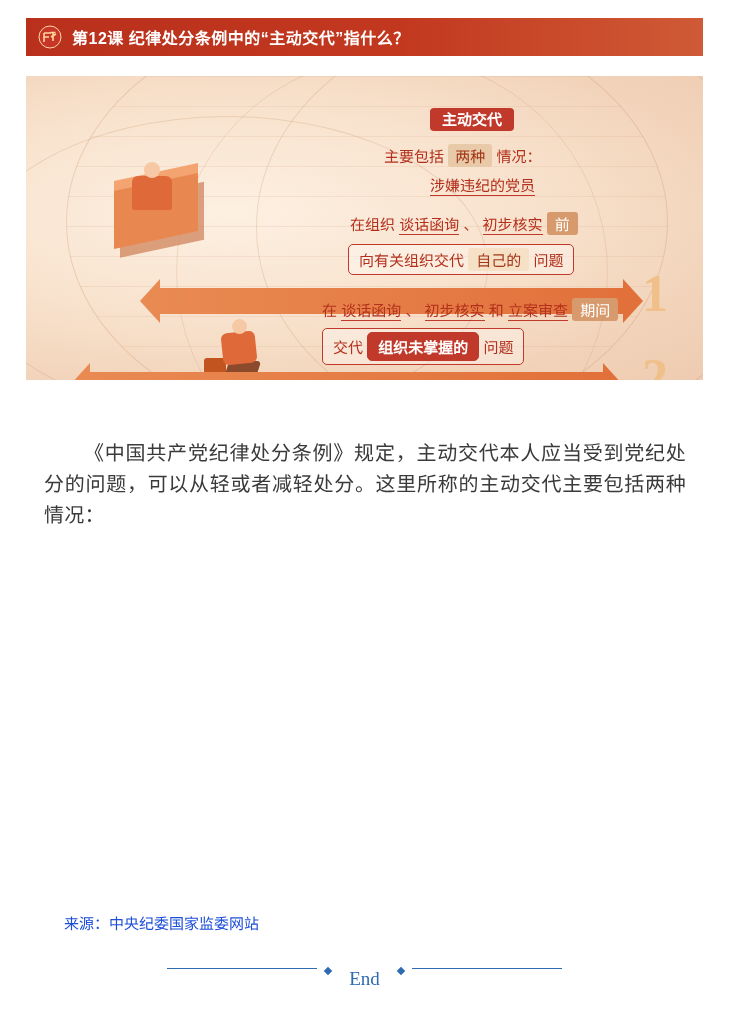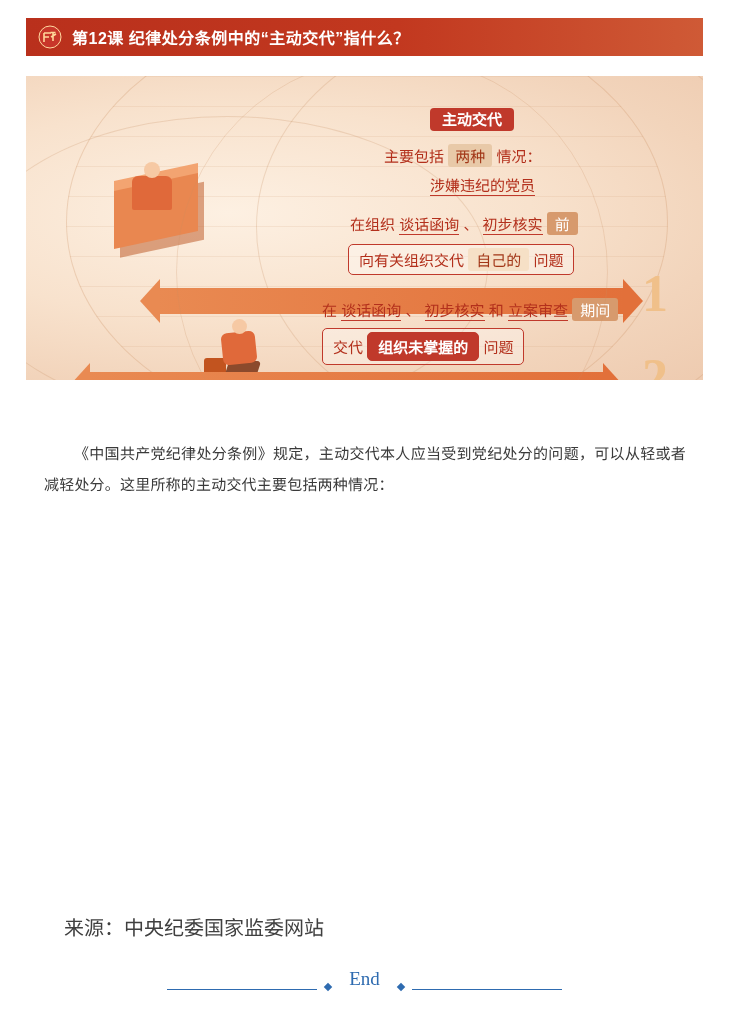--- a/index.html
+++ b/index.html
@@ -258,45 +258,45 @@
 
   
   .content {
     position: absolute;
     left: 44px;
     top: 438px;
     width: 642px;
   }
   .content p {
     margin: 0 0 18px 0;
-    font-size: 15px;
+    font-size: 20px;
     line-height: 31px;
     text-indent: 2em;
     color: #3a3a3a;
     letter-spacing: 0.2px;
     text-align: justify;
   }
   .content p.p-blue strong {
     color: #17559c;
     font-weight: bold;
   }
   .source {
     position: absolute;
     left: 64px;
     top: 912px;
-    font-size: 20px;
-    color: #404040;
+    font-size: 15px;
+    color: #1d4ed8;
   }
   .end-row {
     position: absolute;
     left: 0;
     top: 968px;
     width: 729px;
     display: flex;
-    align-items: flex-end;
+    align-items: flex-start;
     justify-content: center;
   }
   .end-line {
     height: 1px;
     width: 150px;
     background: #2e6bb0;
   }
   .end-dot {
     width: 6px; height: 6px;
     background: #2e6bb0;

